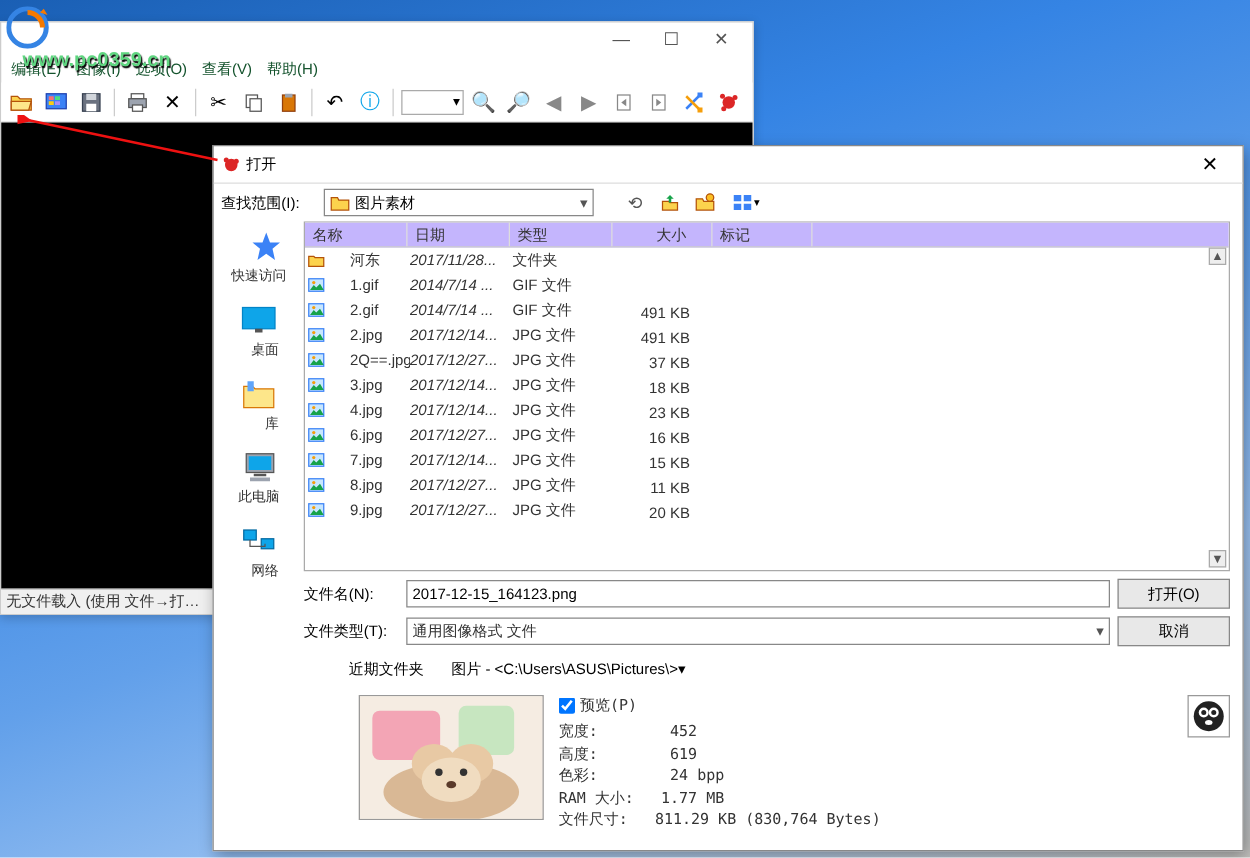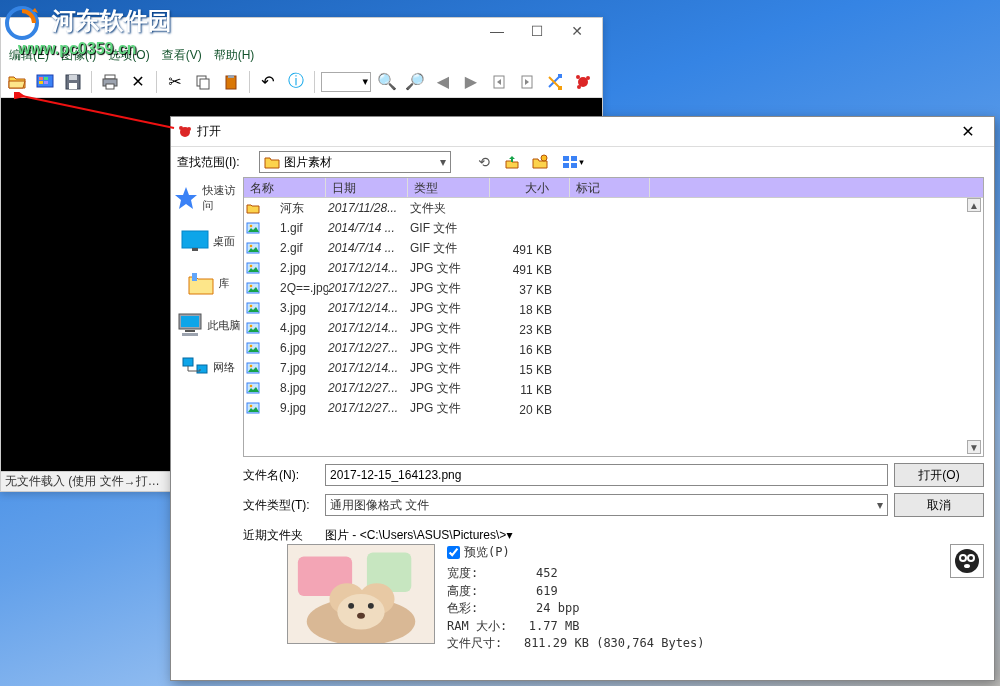--- a/index.html
+++ b/index.html
@@ -23,28 +23,28 @@
 .arrow-annotation { position: absolute; top: 92px; left: 14px; width: 170px; height: 40px; z-index: 100; pointer-events: none; }
 
 .dialog { position: absolute; top: 116px; left: 170px; width: 825px; height: 565px; background: #fff; border: 1px solid #888; box-shadow: 2px 4px 12px rgba(0,0,0,0.35); z-index: 50; display: flex; flex-direction: column; }
 .dialog-titlebar { height: 30px; display: flex; align-items: center; padding: 0 6px; border-bottom: 1px solid #ddd; }
 .dialog-titlebar .icon { width: 16px; height: 16px; margin-right: 4px; }
 .dialog-titlebar .title { flex: 1; }
 .dialog-titlebar .close { width: 40px; height: 24px; display: flex; align-items: center; justify-content: center; font-size: 16px; }
 
 .dialog-toolbar { height: 30px; display: flex; align-items: center; padding: 0 6px; gap: 6px; }
 .dialog-toolbar .lbl { min-width: 76px; }
-.dialog-toolbar .folder-combo { width: 192px; height: 22px; border: 1px solid #888; display: flex; align-items: center; padding: 0 4px; background: #fff; }
+.dialog-toolbar .folder-combo { width: 216px; height: 22px; border: 1px solid #888; display: flex; align-items: center; padding: 0 4px; background: #fff; }
 .dialog-toolbar .folder-combo .arrow { margin-left: auto; color: #555; }
 .dialog-toolbar .nav-btn { width: 22px; height: 22px; display: flex; align-items: center; justify-content: center; font-size: 14px; }
 .dialog-toolbar .view-combo { width: 32px; height: 22px; display: flex; align-items: center; justify-content: center; }
 
 .dialog-body { flex: 1; display: flex; overflow: hidden; }
 .dialog-places { width: 72px; border-right: 0px solid #eee; padding: 6px 0; display: flex; flex-direction: column; align-items: center; gap: 14px; }
-.place { display: flex; flex-direction: row; align-items: center; gap: 2px; font-size: 11px; color: #333; }
+.place { display: flex; flex-direction: column; align-items: flex-end; gap: 2px; font-size: 11px; color: #333; }
 .place .picon { width: 32px; height: 28px; display: flex; align-items: center; justify-content: center; font-size: 22px; }
 .dialog-main { flex: 1; display: flex; flex-direction: column; }
 .file-list { flex: 0 0 auto; border: 1px solid #aaa; margin: 0 10px 0 0; height: 280px; overflow: hidden; position: relative; }
 .file-header { height: 20px; background: #c4b5fd; border-bottom: 1px solid #ccc; display: flex; font-size: 12px; color: #333; }
 .file-header div { padding: 2px 6px; border-right: 1px solid #ddd; }
 .col-name { width: 82px; }
 .col-date { width: 82px; }
 .col-type { width: 82px; }
 .col-size { width: 80px; text-align: right; padding-right: 20px!important;}
 .col-tag { width: 80px; }
@@ -58,40 +58,39 @@
 .file-icon { width: 14px; height: 14px; display: inline-flex; align-items: center; justify-content: center; font-size: 11px; }
 .scroll-arrow { position: absolute; right: 2px; width: 14px; height: 14px; background: #eee; border: 1px solid #aaa; display: flex; align-items: center; justify-content: center; font-size: 10px; color: #555; }
 
 .fields { padding: 6px 10px 0 0; display: grid; grid-template-columns: 76px 1fr 90px; gap: 6px 6px; align-items: center; }
 .fields .lbl { font-size: 12px; }
 .fields input, .fields .combo { height: 22px; border: 1px solid #888; background: #fff; padding: 0 4px; font-size: 12px; font-family: inherit; width: 100%; }
 .fields .combo { display: flex; align-items: center; color: #333; }
 .fields .combo .arrow { margin-left: auto; color: #555; }
 .fields button { height: 24px; border: 1px solid #888; background: #e8e8e8; font-size: 12px; font-family: inherit; }
 
-.recent-row { padding: 10px 10px 0 0; display: grid; grid-template-columns: 76px 1fr; gap: 6px; align-items: center; }
-
-.preview-area { margin-top: 0; display: flex; gap: 12px; padding-right: 10px; padding-left: 44px; }
+.recent-row { padding: 10px 10px 0 0; display: grid; grid-template-columns: 76px 1fr; gap: 6px; align-items: center; margin-left: 36px; }
+
+.preview-area { margin-top: 12px; display: flex; gap: 12px; padding-right: 10px; padding-left: 44px; }
 .preview-thumb { width: 148px; height: 100px; border: 1px solid #999; background: #f8f0e8; display: flex; align-items: center; justify-content: center; overflow: hidden; position: relative; }
 .preview-meta { flex: 1; font-family: Consolas, monospace; font-size: 12px; line-height: 1.45; color: #333; }
 .preview-check { display: flex; align-items: center; gap: 4px; margin-bottom: 4px; }
 .mini-icon { width: 34px; height: 34px; border: 1px solid #999; background: #fff; margin-left: auto; display: flex; align-items: center; justify-content: center; align-self: flex-start; }
 
 svg { display: block; }
 </style>
 </head>
 <body>
 
 <div class="watermark-logo">
   <svg width="40" height="34" style="display:inline-block;vertical-align:middle" viewBox="0 0 40 34">
       <circle cx="17" cy="17" r="15" fill="none" stroke="#3584e4" stroke-width="4"></circle>
       <path d="M17 5 A12 12 0 0 1 29 17" fill="none" stroke="#f57900" stroke-width="4"></path>
       <path d="M27 5 L30 2 L33 7 Z" fill="#f57900"></path>
     </svg>
-  <span>河东软件园</span>
 </div>
 <div class="watermark-url">www.pc0359.cn</div>
 
 <div class="main-window">
   <div class="main-titlebar">
     <div class="ctrl">—</div>
     <div class="ctrl">☐</div>
     <div class="ctrl">✕</div>
   </div>
   <div class="main-menubar">

